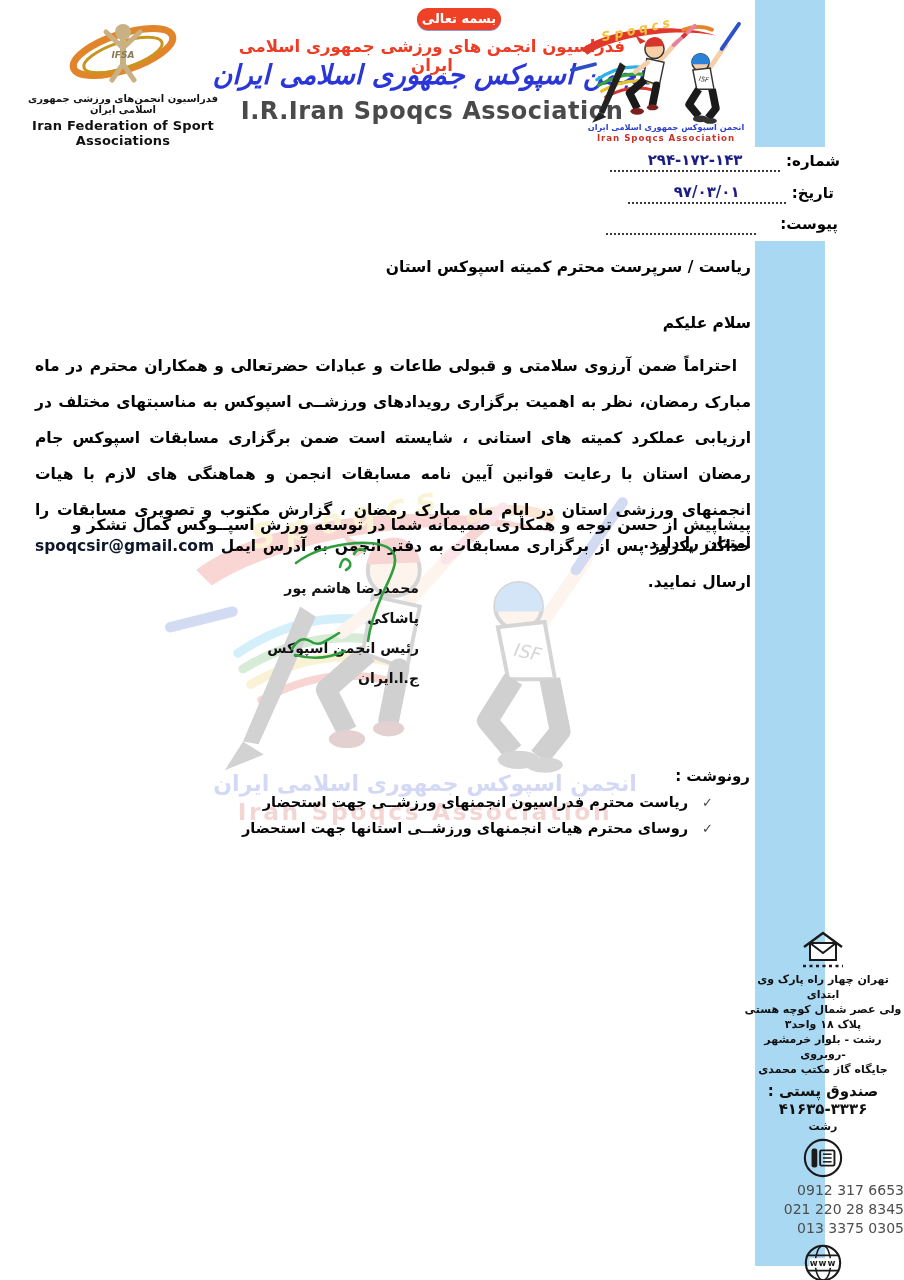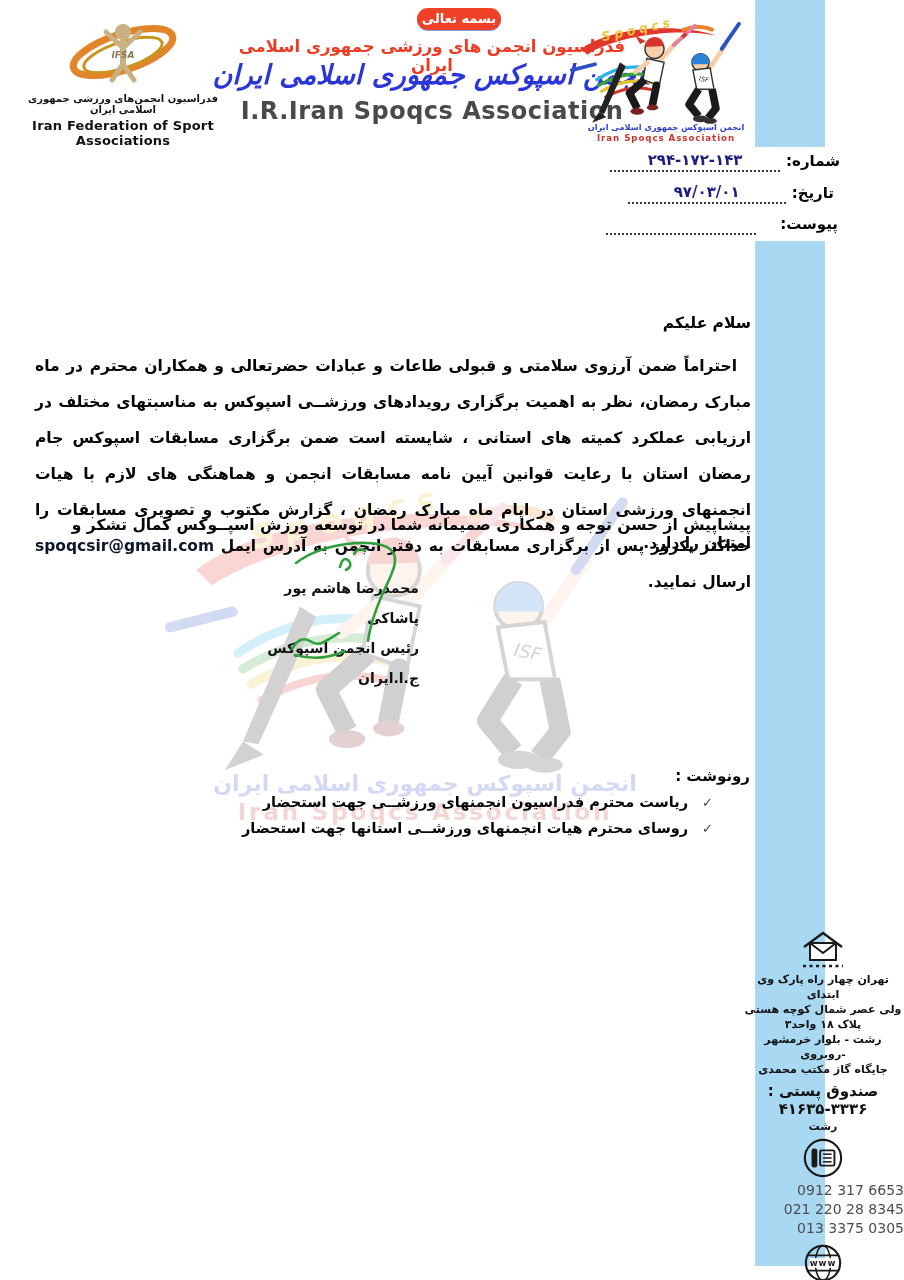--- a/index.html
+++ b/index.html
@@ -158,20 +158,21 @@
     <span class="meta-label">تاریخ:</span>
     <span class="meta-dots" style="width:158px;">
       <span class="meta-val">۹۷/۰۳/۰۱</span>
     </span>
   </div>
   <div class="meta-row" style="top:213px; right:66px;gap:24px;">
     <span class="meta-label">پیوست:</span>
     <span class="meta-dots" style="width:150px;"></span>
   </div>
 
+  <div id="recipient" class="abs bodytext">ریاست / سرپرست محترم کمیته اسپوکس استان</div>
   <div id="salutation" class="abs bodytext">سلام علیکم</div>
   <p id="paragraph" class="abs bodytext"><span>احتراماً ضمن آرزوی سلامتی و قبولی طاعات و عبادات حضرتعالی و همکاران محترم در ماه مبارک رمضان، نظر به اهمیت برگزاری رویدادهای ورزشــی اسپوکس به مناسبتهای مختلف در ارزیابی عملکرد کمیته های استانی ، شایسته است ضمن برگزاری مسابقات اسپوکس جام رمضان استان با رعایت قوانین آیین نامه مسابقات انجمن و هماهنگی های لازم با هیات انجمنهای ورزشی استان در ایام ماه مبارک رمضان ، گزارش مکتوب و تصویری مسابقات را حداکثر یکروز پس از برگزاری مسابقات به دفتر انجمن به آدرس ایمل</span>
     <span class="email-link">spoqcsir@gmail.com</span>
     <span>ارسال نمایید.</span></p>
   <div id="closing" class="abs bodytext">پیشاپیش از حسن توجه و همکاری صمیمانه شما در توسعه ورزش اسپــوکس کمال تشکر و امتنان را دارد.</div>
 
   <div id="sig-block" class="abs">
     <div>محمدرضا هاشم پور پاشاکی</div>
     <div>رئیس انجمن اسپوکس ج.ا.ایران</div>
   </div>

